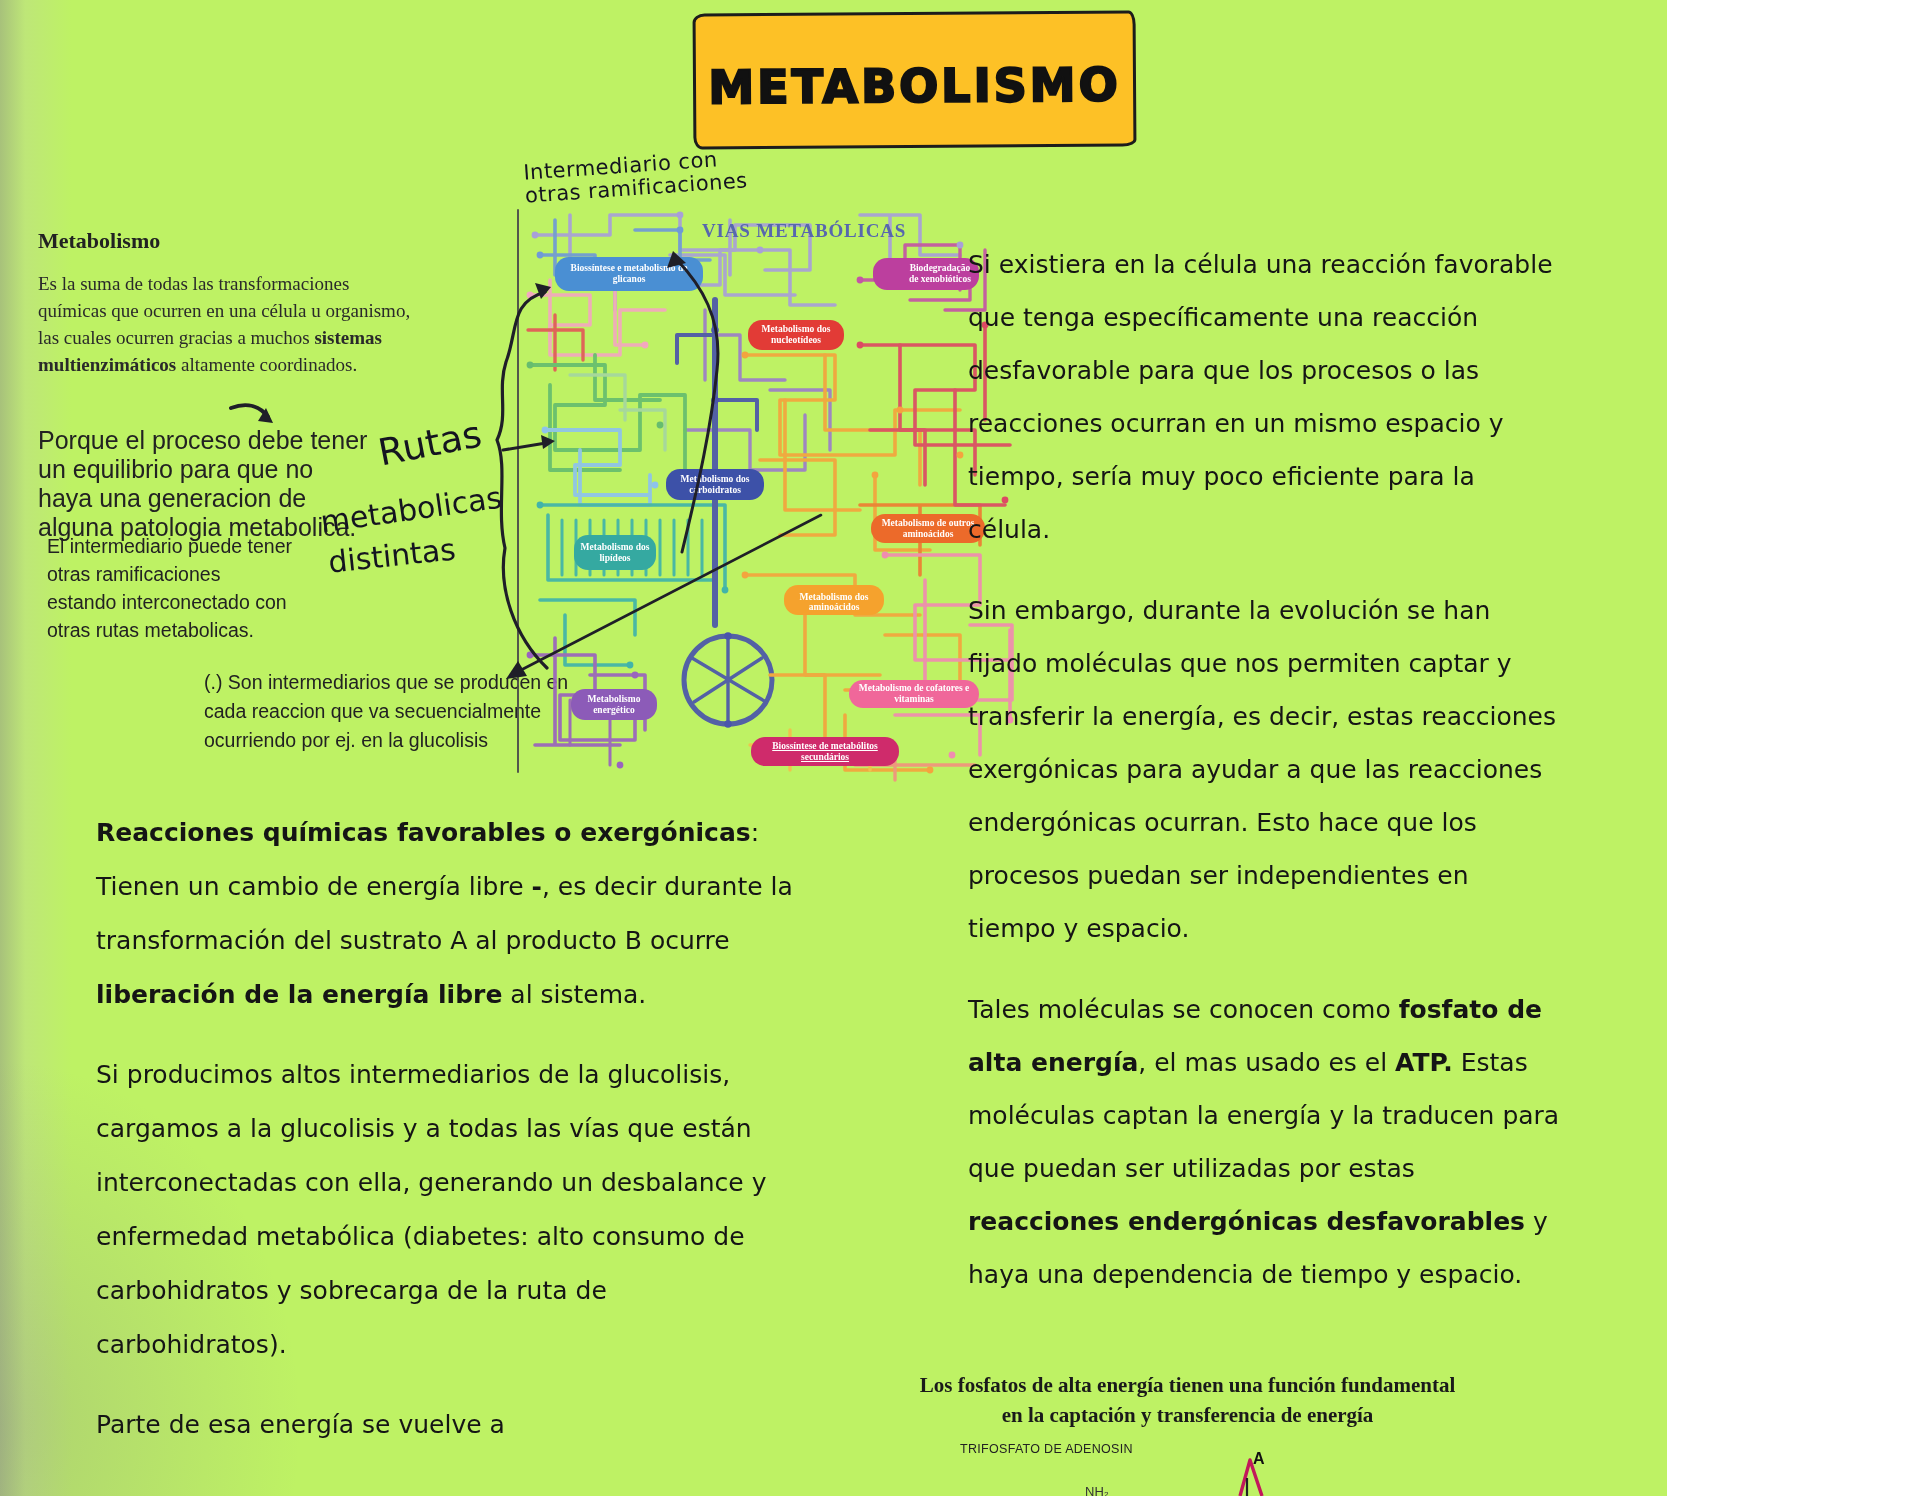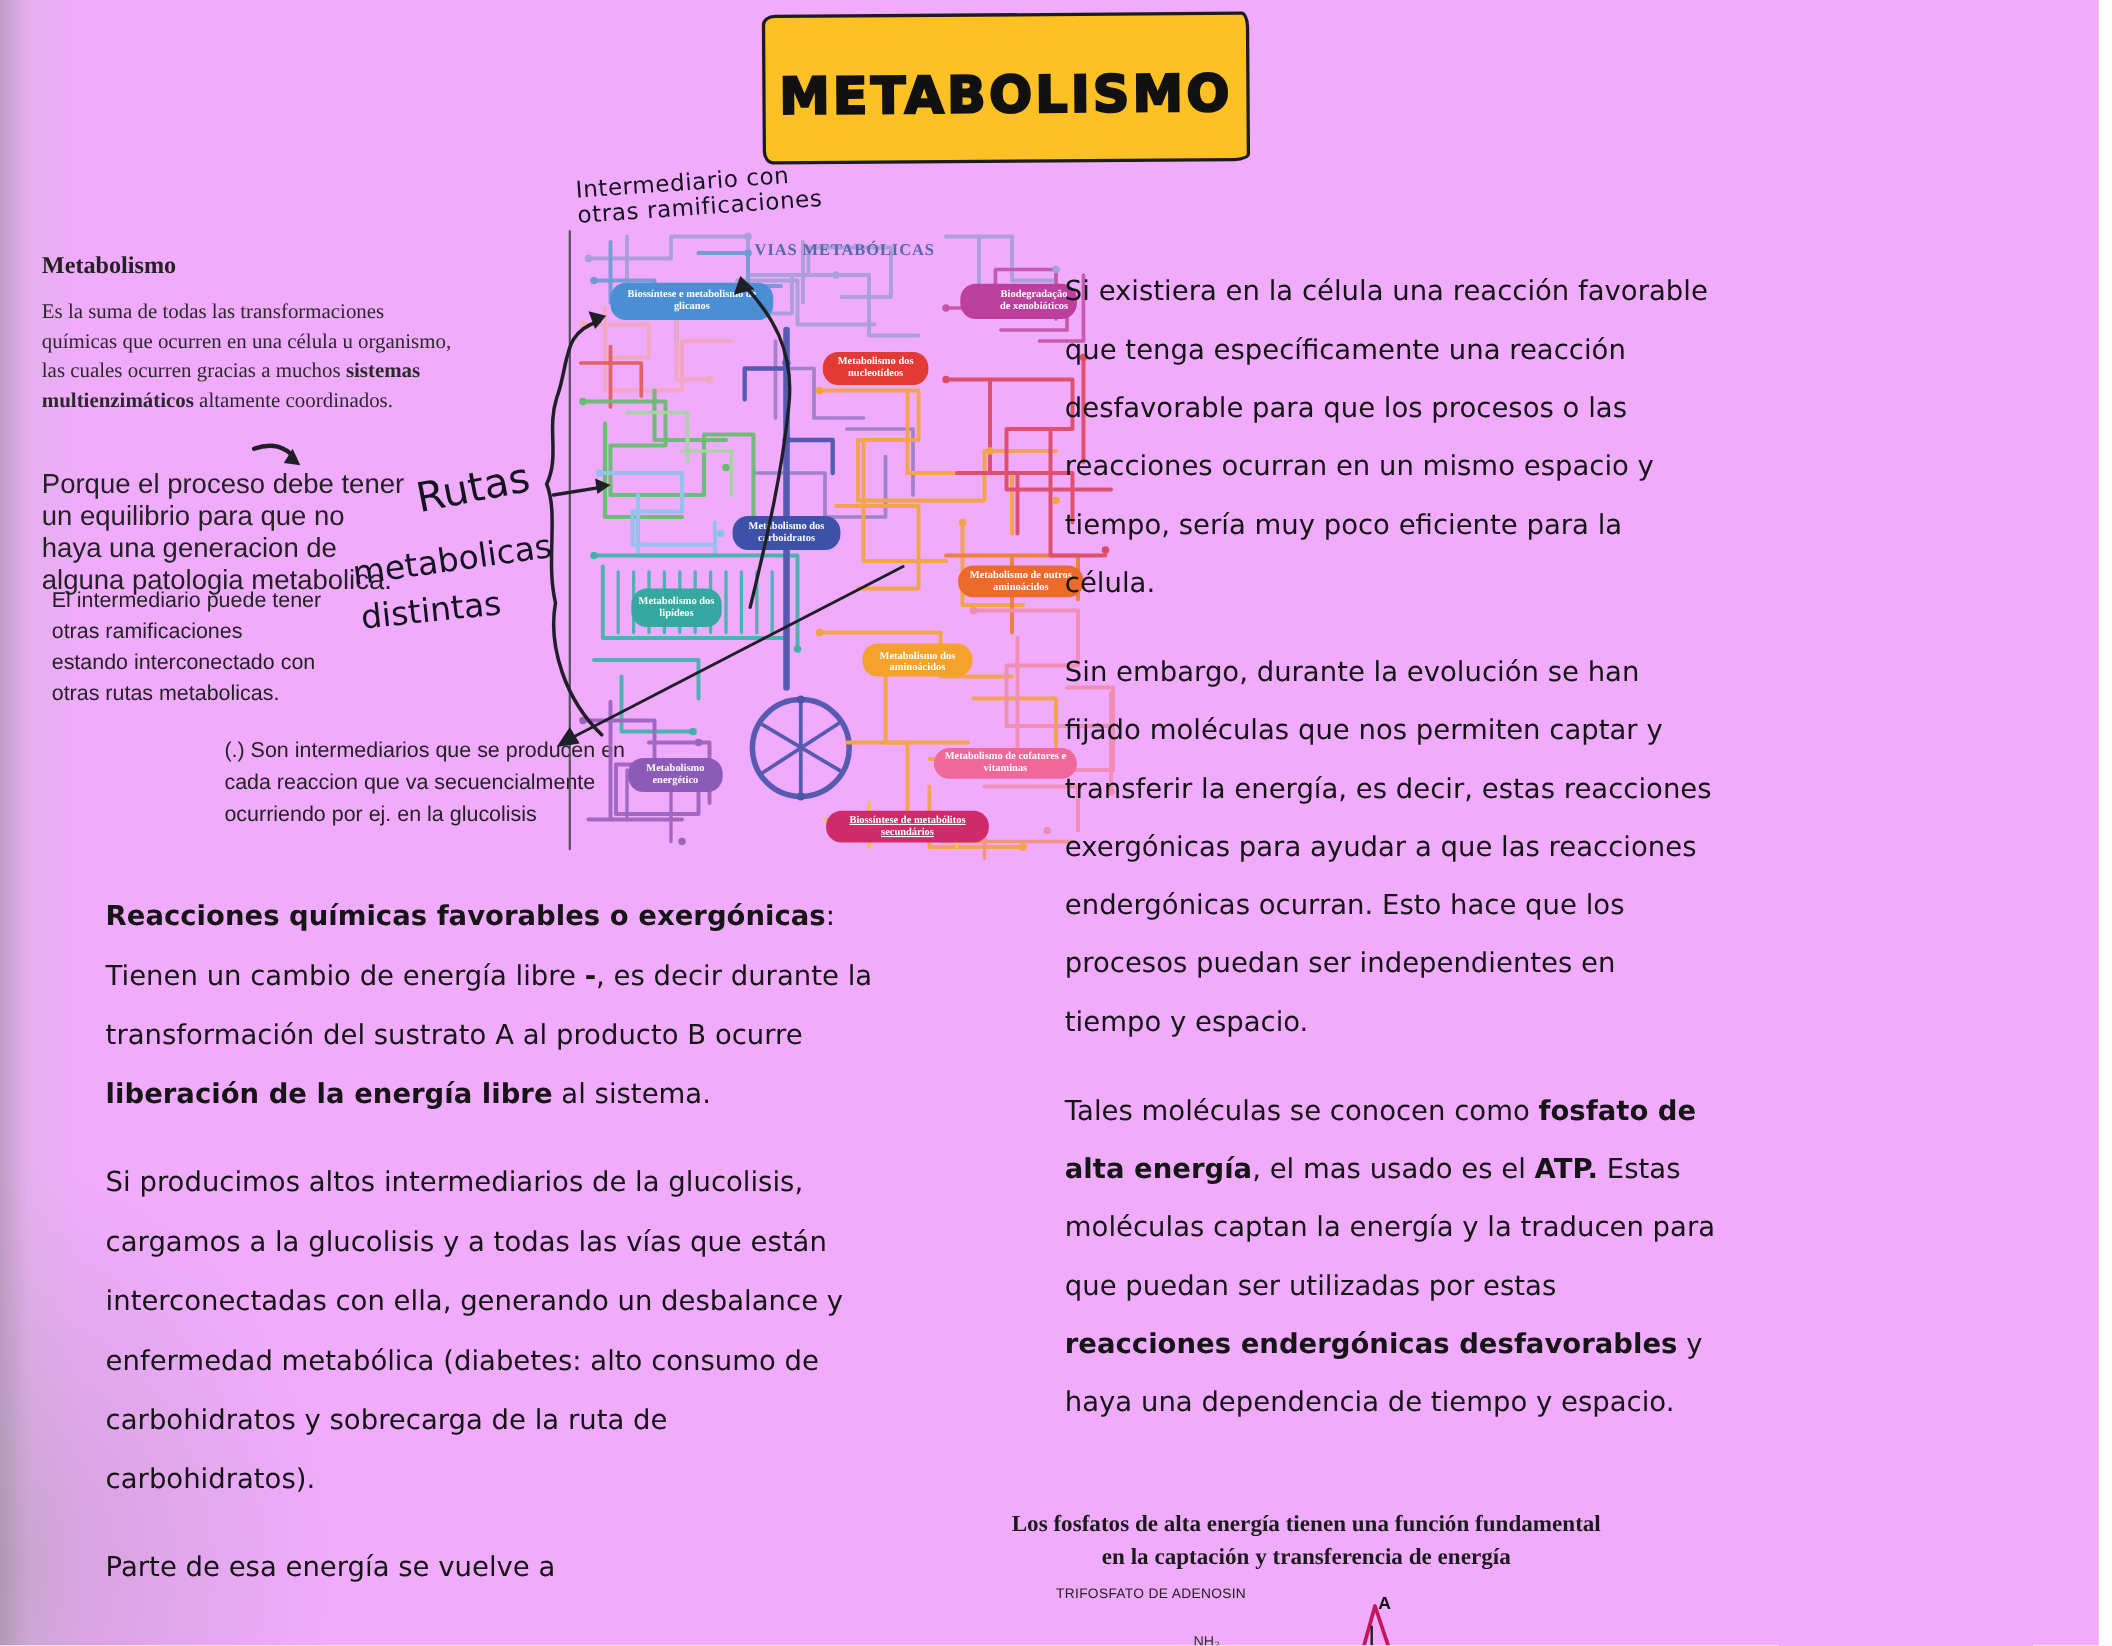--- a/index.html
+++ b/index.html
@@ -1,16 +1,16 @@
 <!DOCTYPE html>
 <html><head>
 <meta charset="utf-8">
 <style>
   html,body{margin:0;padding:0;background:#fff;}
-  .page{position:relative;width:1908px;height:1496px;overflow:hidden;background:#f0abfc;
+  .page{position:relative;width:1667px;height:1496px;overflow:hidden;background:#bef264;
         font-family:"DejaVu Sans",sans-serif;color:#1b1b1b;}
   .shade-left{position:absolute;left:0;top:0;width:72px;height:100%;
       background:linear-gradient(to right,rgba(145,145,145,.5),rgba(190,190,190,.22) 35%,rgba(255,255,255,0));}
   .shade-corner{position:absolute;left:0;top:780px;width:420px;height:716px;pointer-events:none;
       background:radial-gradient(ellipse 430px 520px at 0% 90%,rgba(140,140,140,.32),rgba(255,255,255,0) 70%);}
 
   
   .banner{position:absolute;left:693px;top:12px;width:443px;height:136px;
       border:3px solid #1c1c1c;border-radius:12px 7px 14px 9px/9px 14px 7px 12px;
       transform:rotate(-.4deg);display:flex;align-items:center;justify-content:center;padding-top:12px;box-sizing:border-box;}
@@ -32,22 +32,22 @@
   
   .bigtext{font-family:"DejaVu Sans",sans-serif;color:#151515;}
   .col-right{position:absolute;left:968px;top:238px;width:592px;font-size:25px;line-height:53px;}
   .col-right p{margin:0 0 28px 0;}
   .col-bl{position:absolute;left:96px;top:806px;width:700px;font-size:25px;line-height:54px;}
   .col-bl p{margin:0 0 26px 0;}
 
   
   .diagram{position:absolute;left:430px;top:160px;width:590px;height:630px;}
   .diagram svg{position:absolute;left:0;top:0;}
-  .dg-title{position:absolute;left:256px;top:60px;font-family:"Liberation Serif",serif;
-      font-weight:bold;font-size:15px;letter-spacing:.8px;color:#5767ae;}
+  .dg-title{position:absolute;left:272px;top:60px;font-family:"Liberation Serif",serif;
+      font-weight:bold;font-size:19px;letter-spacing:.8px;color:#5767ae;}
   .pill{position:absolute;border-radius:14px;color:#fff;display:flex;align-items:center;justify-content:center;
       text-align:center;font-family:"Liberation Serif",serif;font-weight:bold;font-size:9.5px;
       line-height:1.12;padding:2px 6px;box-sizing:border-box;}
   .pill-1{left:125px;top:97px;width:148px;height:34px;}
   .pill-2{left:443px;top:98px;width:106px;height:32px;}
   .pill-3{left:318px;top:160px;width:96px;height:30px;}
   .pill-4{left:236px;top:309px;width:98px;height:31px;}
   .pill-5{left:144px;top:375px;width:82px;height:35px;}
   .pill-6{left:441px;top:354px;width:114px;height:29px;}
   .pill-7{left:354px;top:425px;width:100px;height:30px;}

